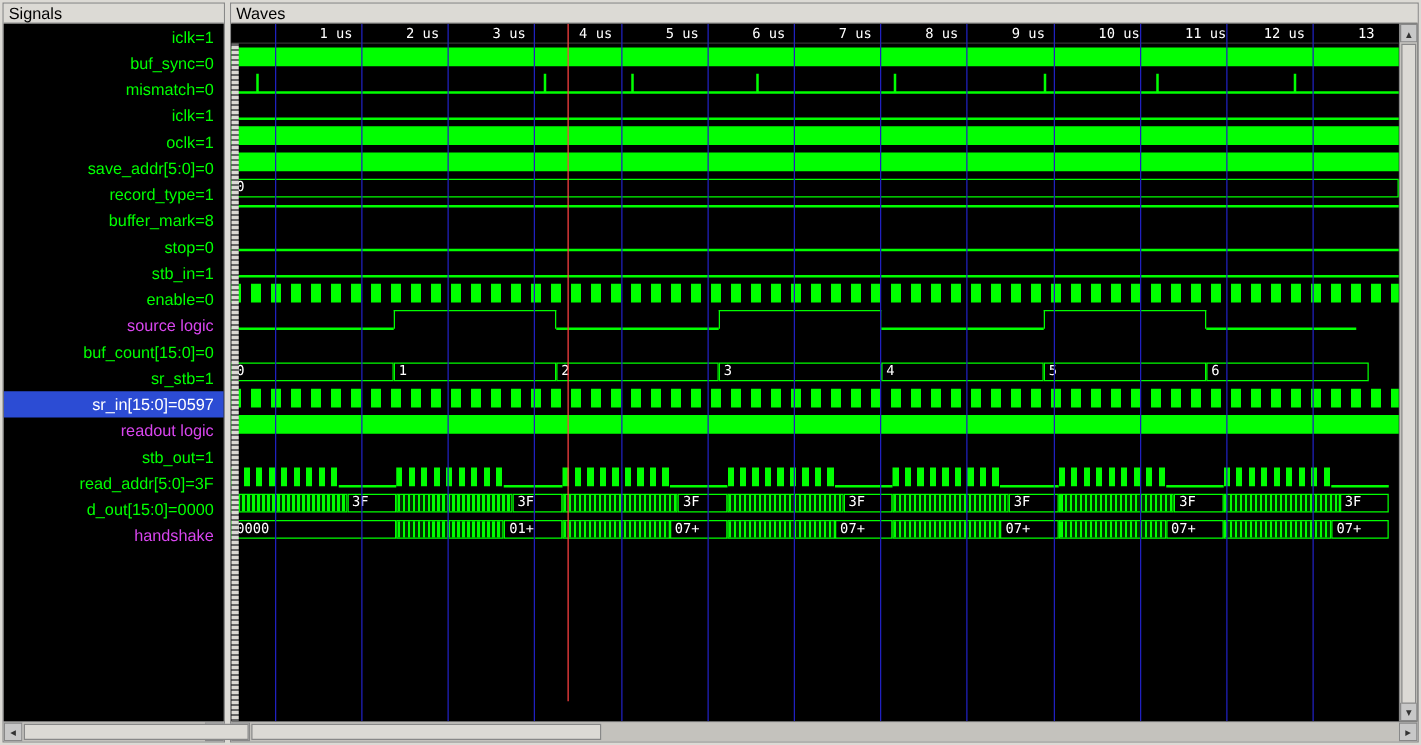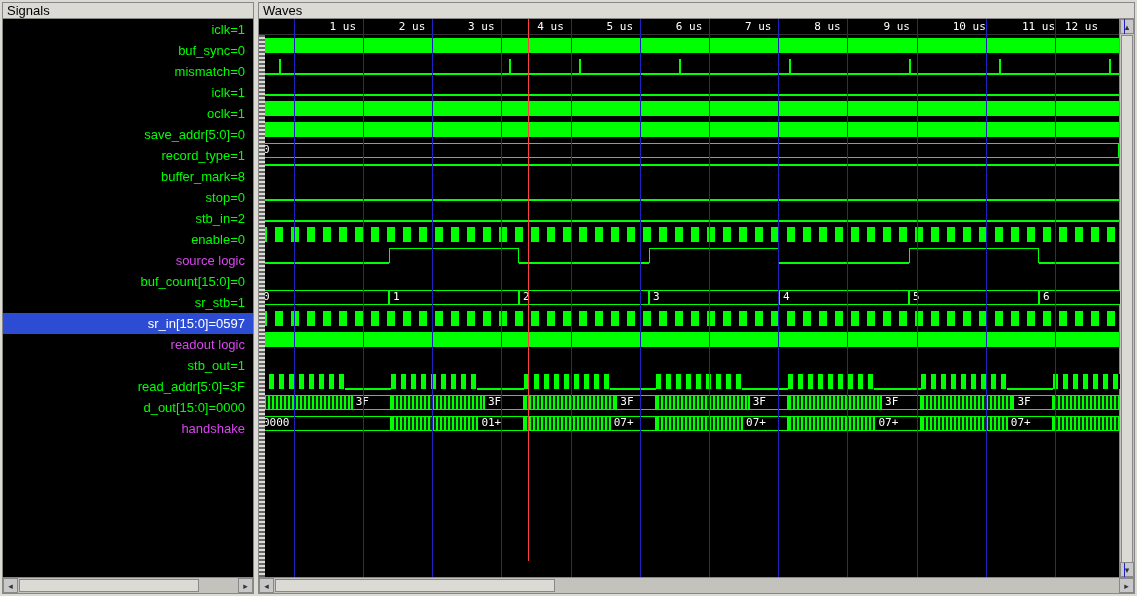--- a/index.html
+++ b/index.html
@@ -13,21 +13,21 @@
   display: flex;
 }
 .panel { display: flex; flex-direction: column; border: 1px solid #888; margin: 2px; }
 .panel-title {
   background: #dcdad5;
   color: #000;
   padding: 0 4px;
   font-size: 13px;
   border-bottom: 1px solid #888;
 }
-.signals-panel { width: 252px; }
+.signals-panel { width: 178px; }
 .waves-panel { flex: 1; }
 .sig-time {
   background: #dcdad5; color: #000;
   padding: 2px 4px;
   border-bottom: 1px solid #888;
 }
 .sig-body {
   flex: 1; background: #000;
   overflow: hidden; position: relative;
 }
@@ -126,21 +126,21 @@
   <div class="sig-body" id="sig-list">
       <div class="sig-row">iclk=1</div>
       <div class="sig-row">buf_sync=0</div>
       <div class="sig-row">mismatch=0</div>
       <div class="sig-row">iclk=1</div>
       <div class="sig-row">oclk=1</div>
       <div class="sig-row">save_addr[5:0]=0</div>
       <div class="sig-row">record_type=1</div>
       <div class="sig-row">buffer_mark=8</div>
       <div class="sig-row">stop=0</div>
-      <div class="sig-row">stb_in=2</div>
+      <div class="sig-row">stb_in=1</div>
       <div class="sig-row">enable=0</div>
       <div class="sig-row red">source logic</div>
       <div class="sig-row">buf_count[15:0]=0</div>
       <div class="sig-row">sr_stb=1</div>
       <div class="sig-row selected">sr_in[15:0]=0597</div>
       <div class="sig-row red">readout logic</div>
       <div class="sig-row">stb_out=1</div>
       <div class="sig-row">read_addr[5:0]=3F</div>
       <div class="sig-row">d_out[15:0]=0000</div>
       <div class="sig-row red">handshake</div>
@@ -164,21 +164,21 @@
           <span class="tick" style="left: 103.846px;">2 us</span>
           <span class="tick" style="left: 173.077px;">3 us</span>
           <span class="tick" style="left: 242.308px;">4 us</span>
           <span class="tick" style="left: 311.538px;">5 us</span>
           <span class="tick" style="left: 380.769px;">6 us</span>
           <span class="tick" style="left: 450px;">7 us</span>
           <span class="tick" style="left: 519.231px;">8 us</span>
           <span class="tick" style="left: 588.462px;">9 us</span>
           <span class="tick" style="left: 657.692px;">10 us</span>
           <span class="tick" style="left: 726.923px;">11 us</span>
-          <span class="tick" style="left: 770px;">12 us</span>
+          <span class="tick" style="left: 790px;">12 us</span>
           <span class="tick" style="left: 865.385px;">13</span>
         </div>
       <div class="wave-rows" id="wave-rows">
           <div class="wave-row ">
             <div class="clk-dense"></div>
           </div>
           <div class="wave-row pulse-row">
             <div class="flat-low"></div>
             <div class="p" style="position: absolute; left: 20px; width: 2px; top: 3px; height: 15px; background: rgb(0, 255, 0);"></div>
             <div class="p" style="position: absolute; left: 250px; width: 2px; top: 3px; height: 15px; background: rgb(0, 255, 0);"></div>

